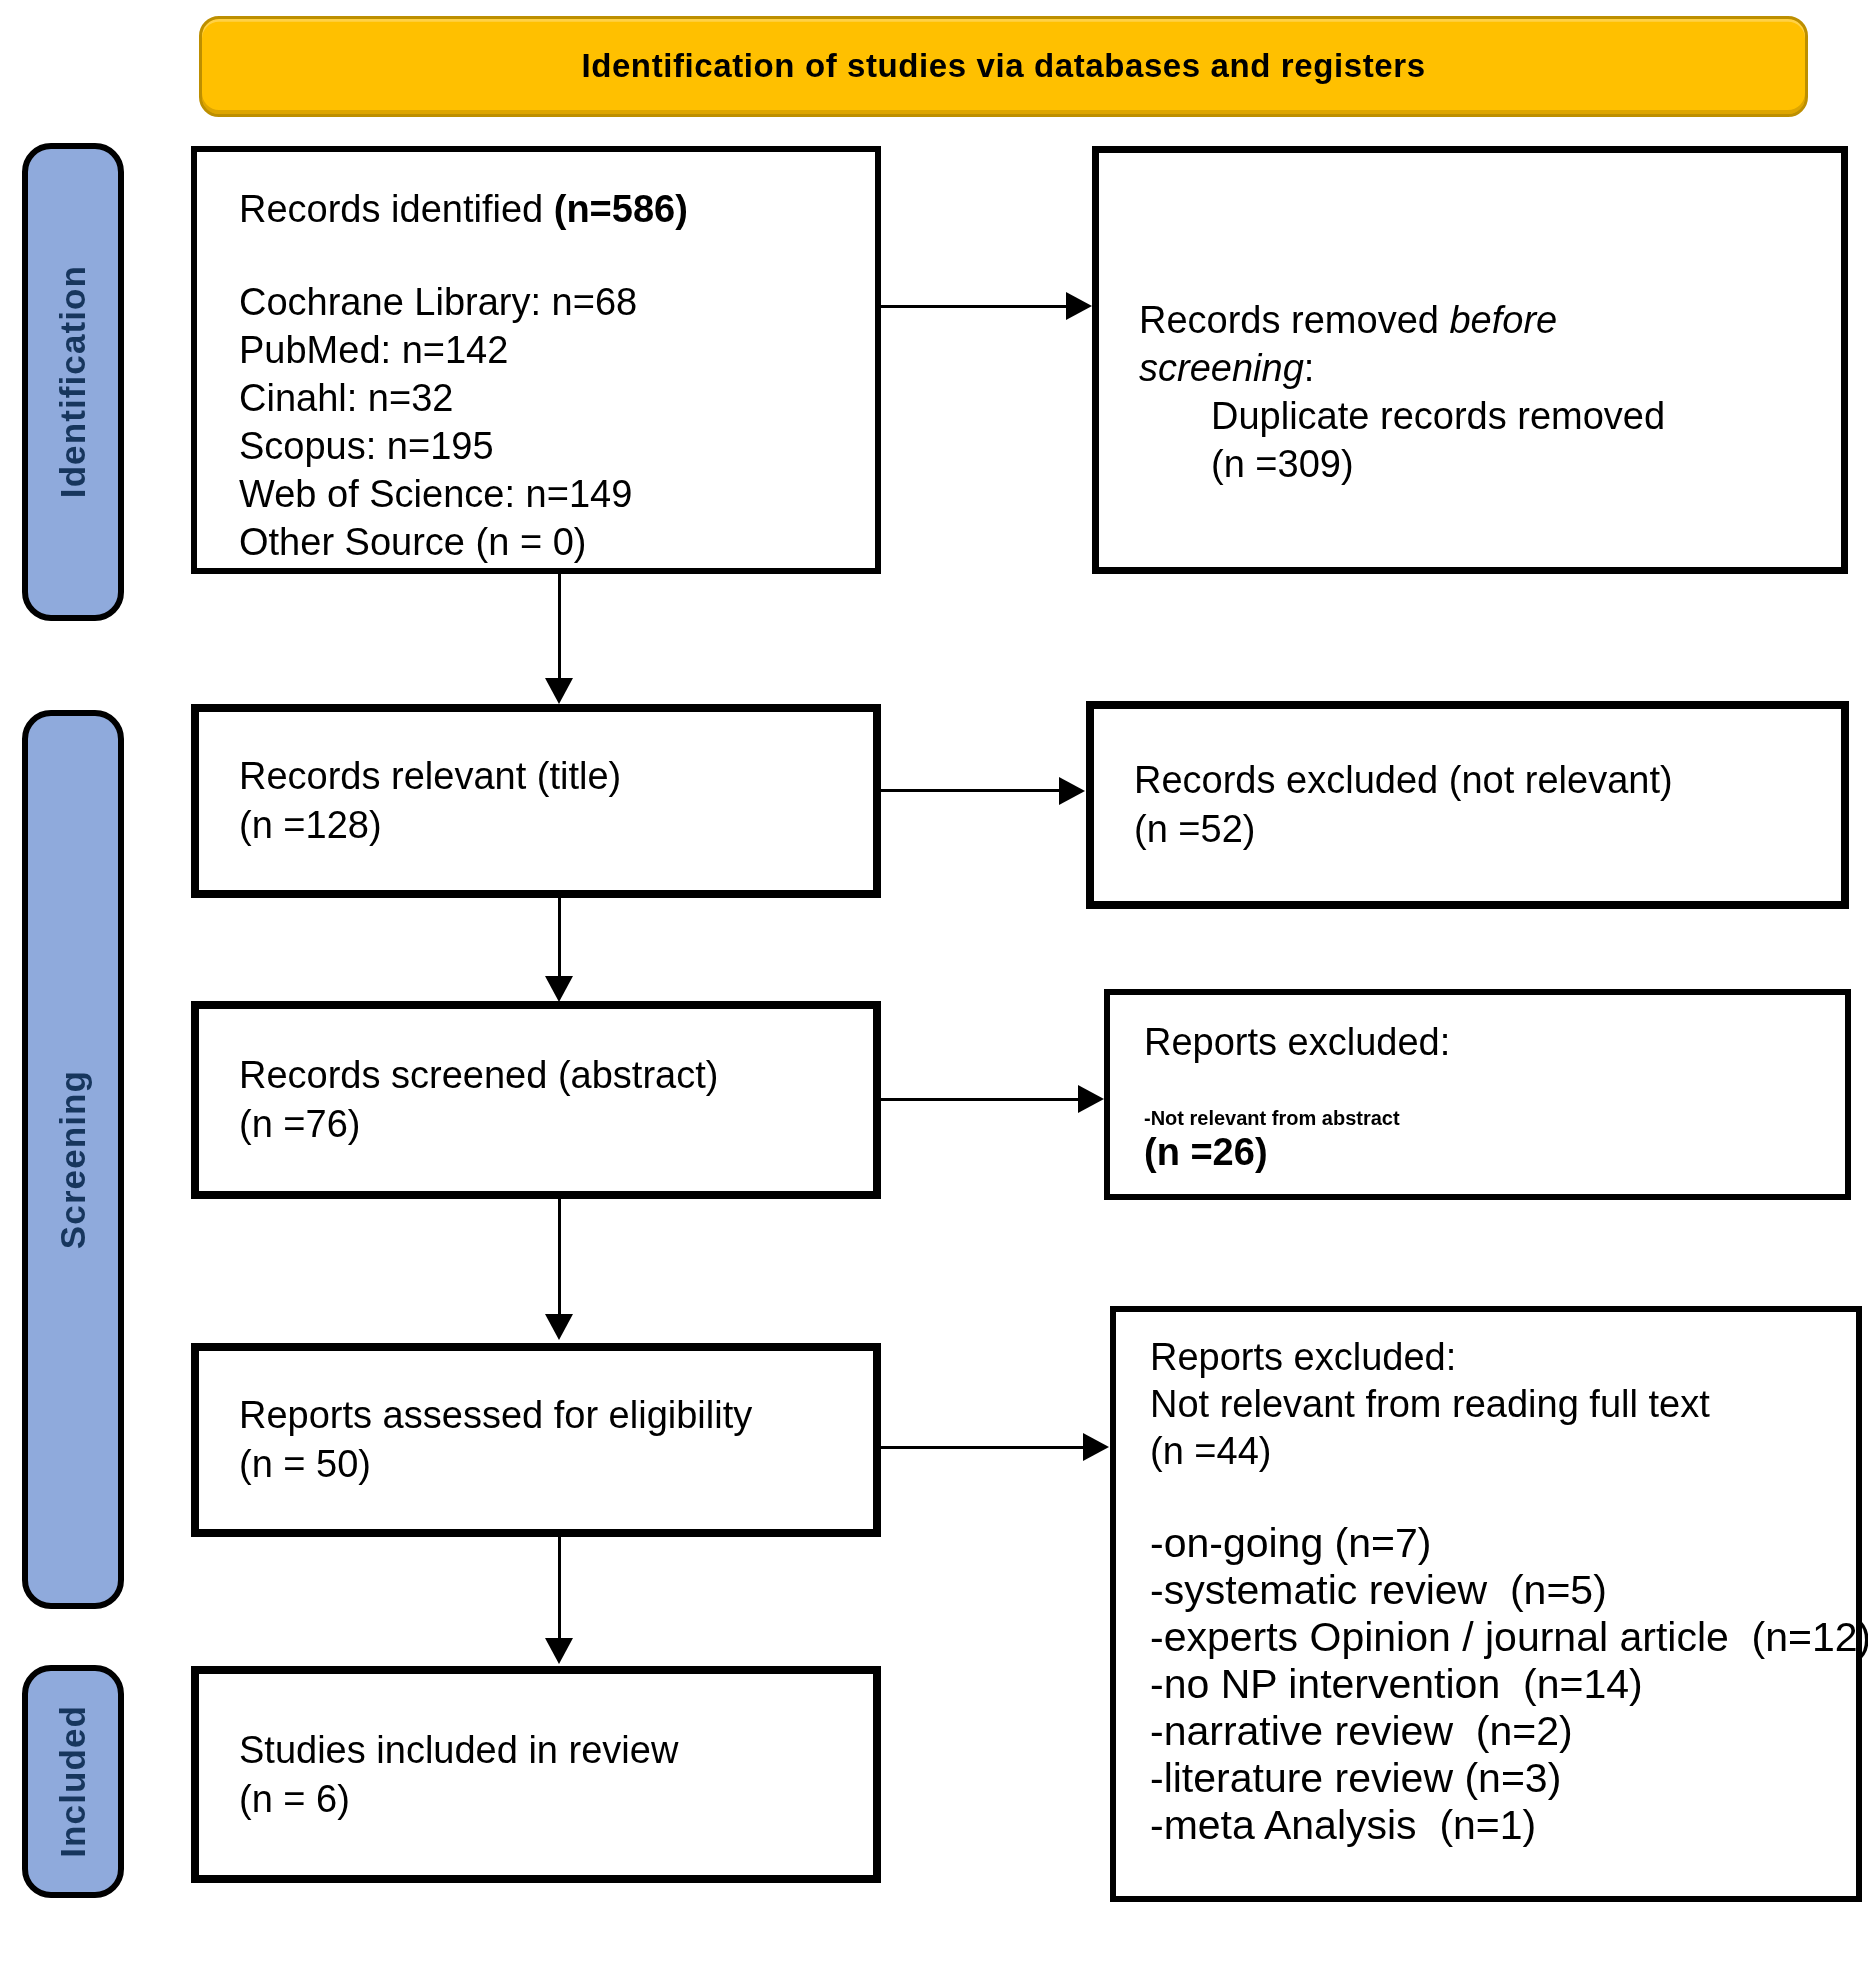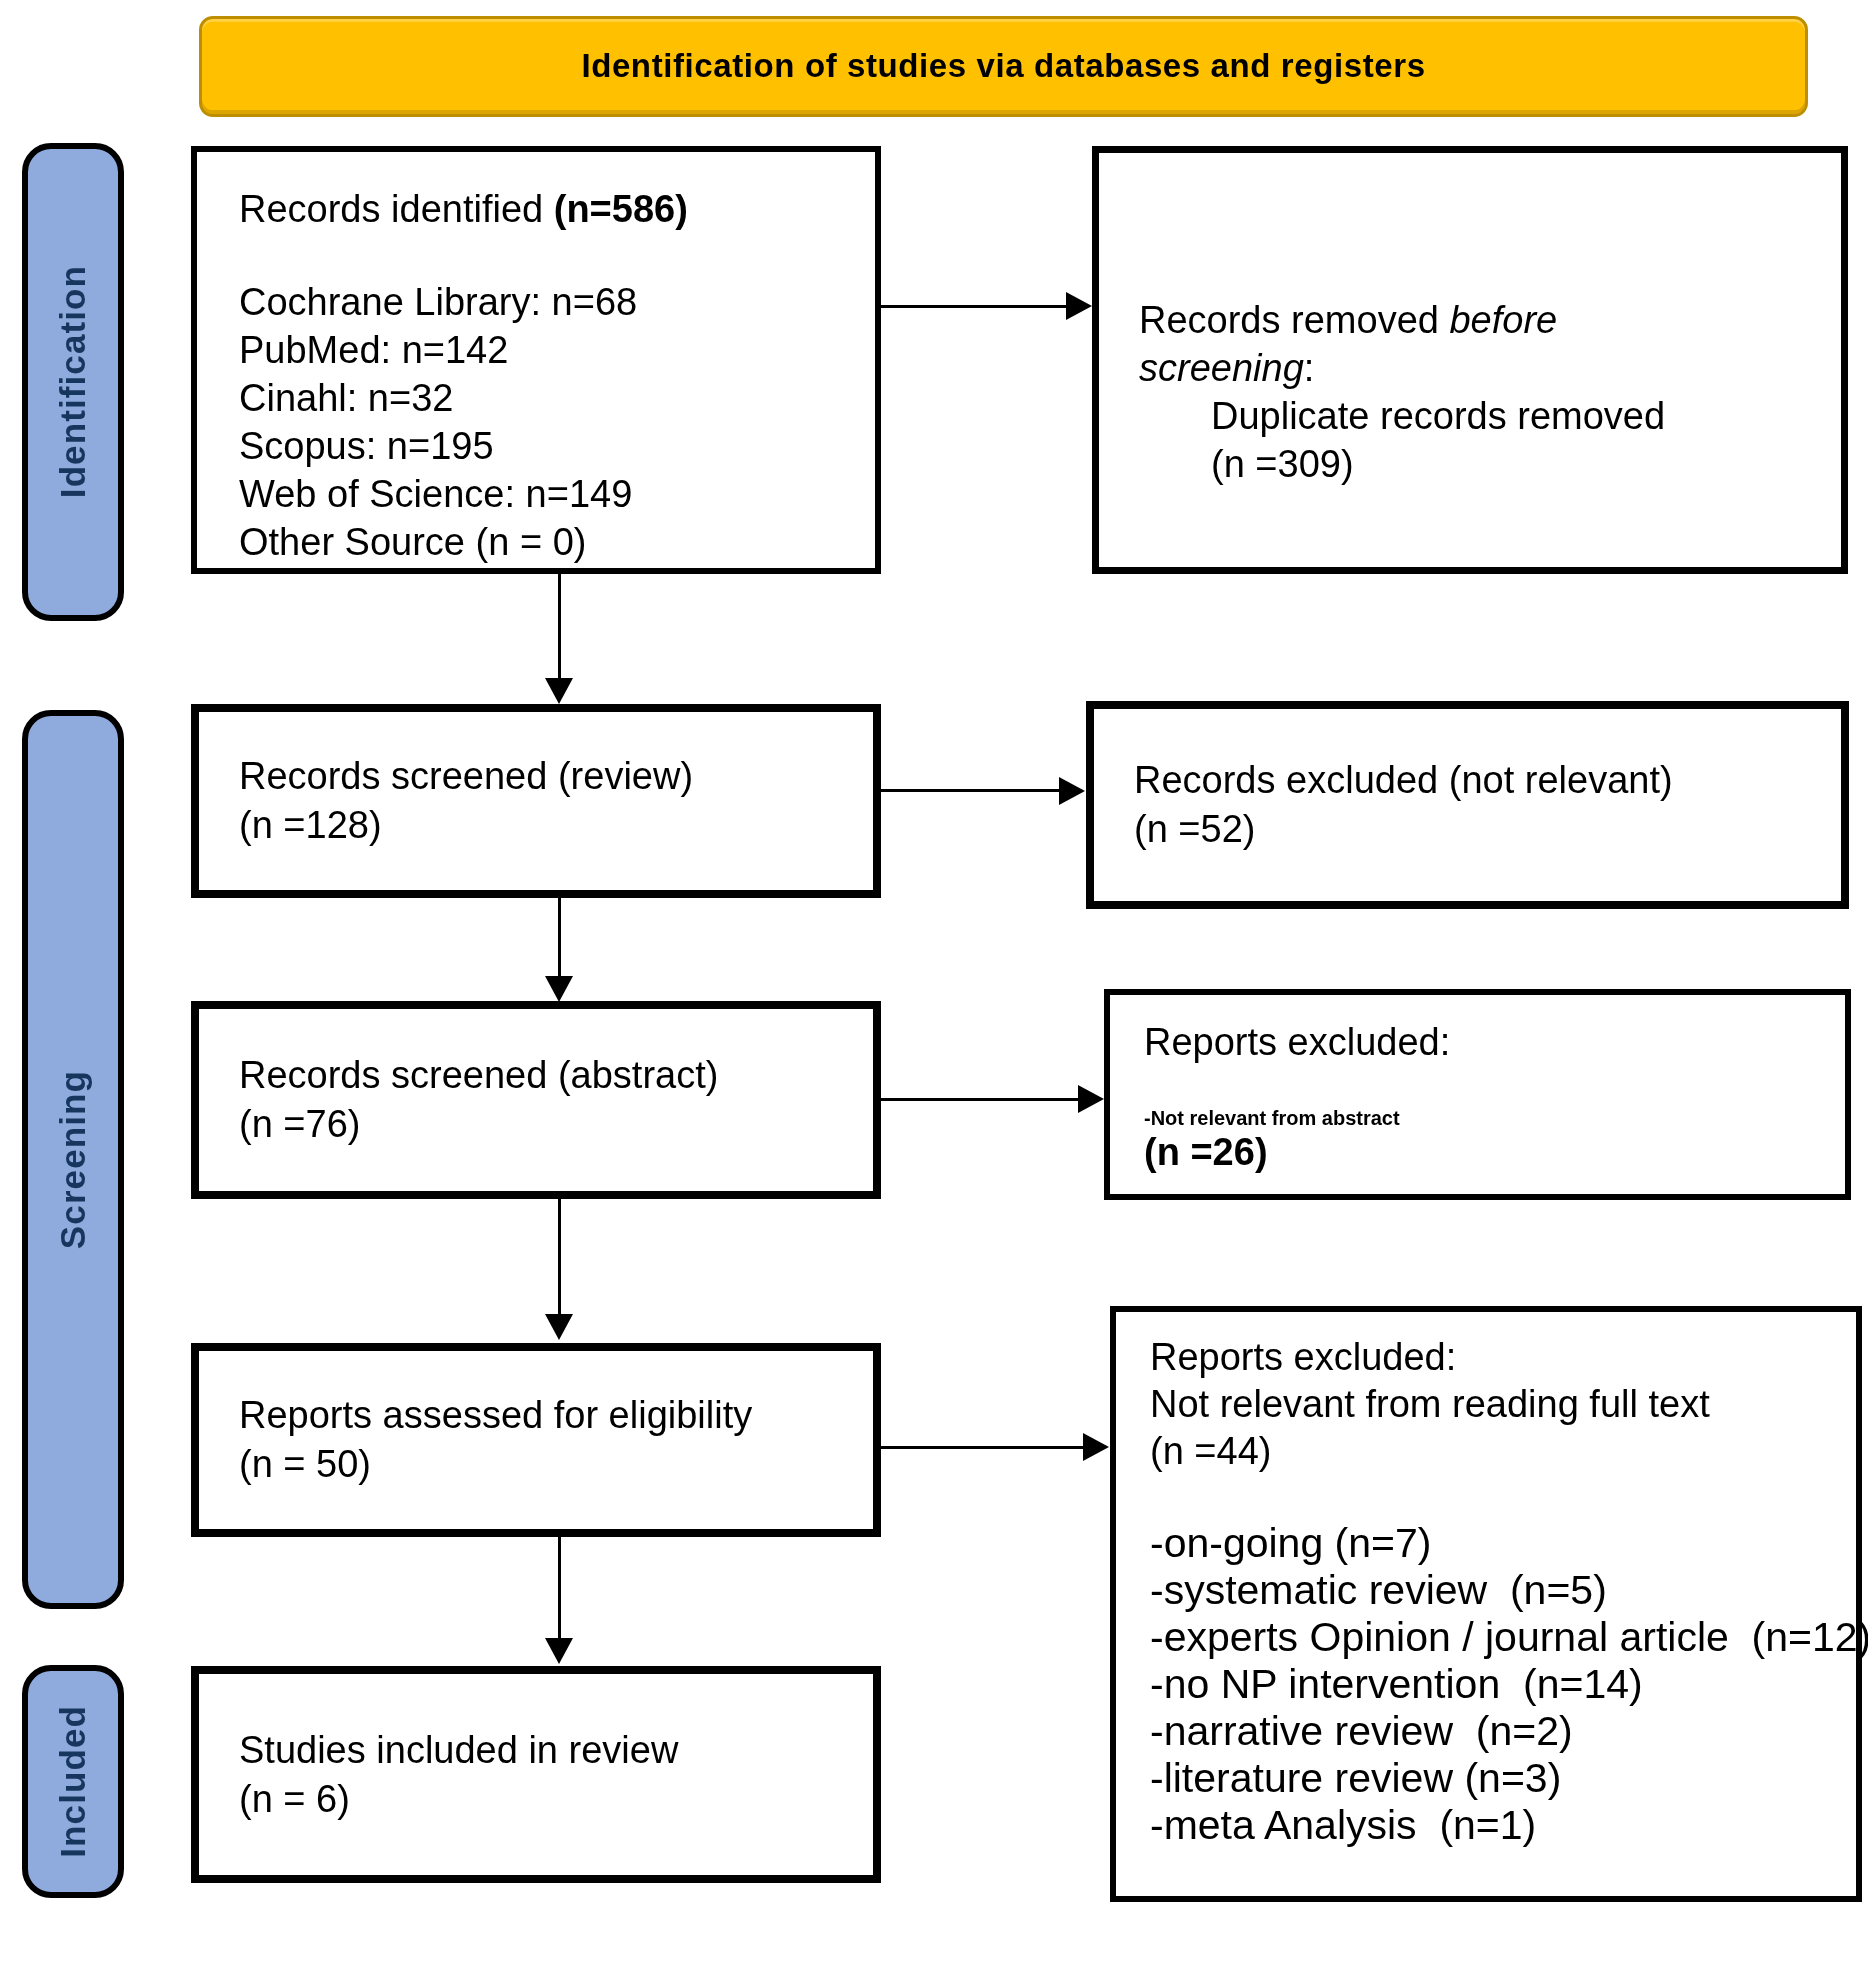--- a/index.html
+++ b/index.html
@@ -6,21 +6,21 @@
     margin:0;padding:0;background:#ffffff;
     font-family:"Liberation Sans","DejaVu Sans",sans-serif;
     color:#000;
   }
   #canvas{
     position:relative;width:1869px;height:1985px;background:#ffffff;overflow:hidden;
   }
   
   .banner{
     position:absolute;left:199px;top:15.5px;width:1609px;height:101px;
-    background:#FFC000;border:3.3px solid #BD8F00;border-radius:14px;
+    background:#FFC000;border:3.3px solid #BD8F00;border-radius:20px;
     box-sizing:border-box;display:flex;align-items:center;justify-content:center;
     box-shadow:inset 0 2.8px 0 rgba(255,255,255,.28), inset 0 -3.9px 0 rgba(120,85,0,.25);
     font-size:33px;font-weight:bold;letter-spacing:0.6px;
   }
   
   .tab{
     position:absolute;left:22px;width:102px;background:#8FAADC;
     border:6.6px solid #000;border-radius:29px;box-sizing:border-box;
     display:flex;align-items:center;justify-content:center;
   }
@@ -94,21 +94,21 @@
     <div class="src">Other Source (n = 0)</div>
   </div>
 
   <div class="fbox" id="box-removed">
     <div style="max-width:421px;"><span>Records removed </span><span class="ital">before screening</span><span>:</span></div>
     <div class="indent">Duplicate records removed</div>
     <div class="indent">(n =309)</div>
   </div>
 
   <div class="fbox center-lines" id="box-screened-title">
-    <div class="hdr-line">Records screened (review)</div>
+    <div class="hdr-line">Records relevant (title)</div>
     <div class="hdr-line">(n =128)</div>
   </div>
 
   <div class="fbox center-lines" id="box-excluded-title">
     <div class="hdr-line">Records excluded (not relevant)</div>
     <div class="hdr-line">(n =52)</div>
   </div>
 
   <div class="fbox center-lines" id="box-screened-abstract">
     <div class="hdr-line">Records screened (abstract)</div>

